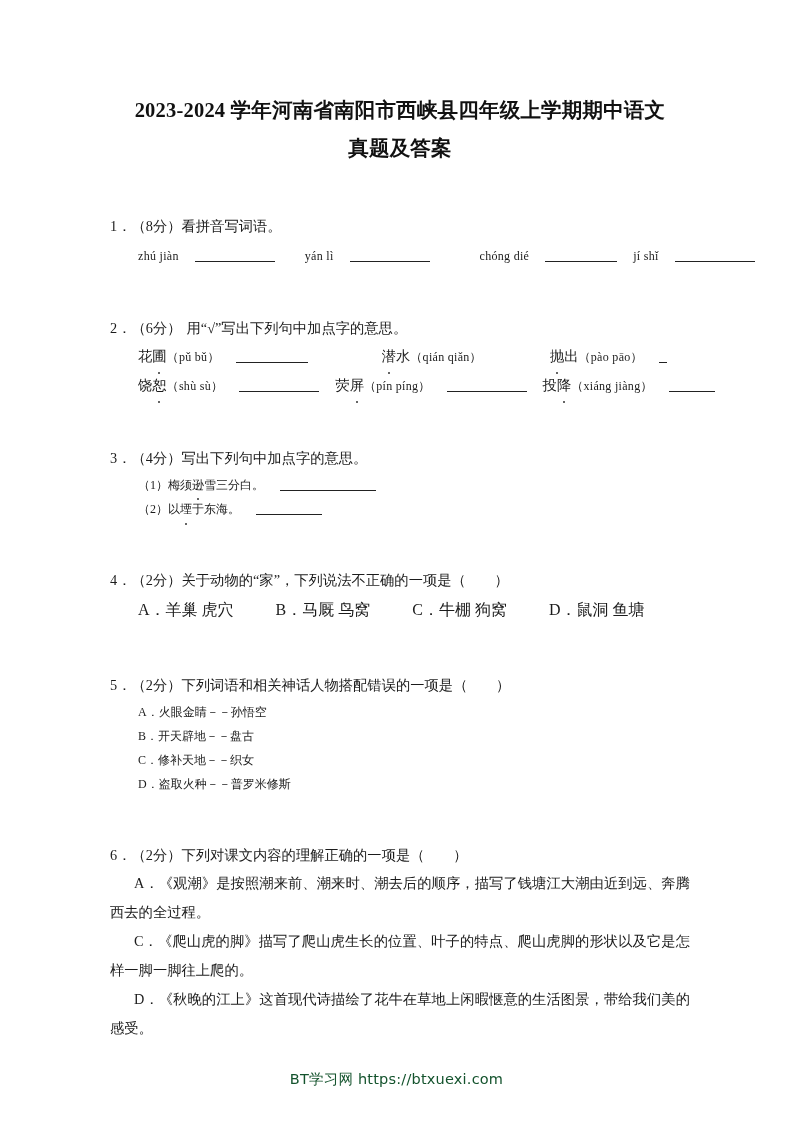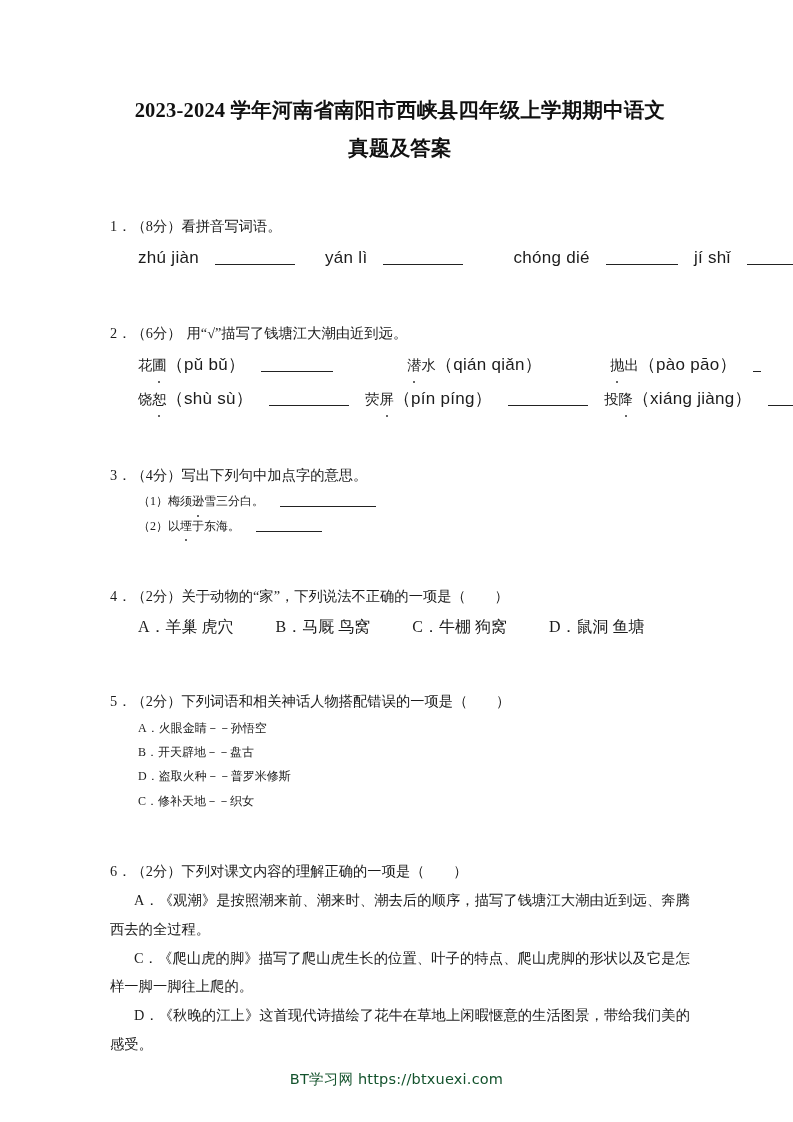--- a/index.html
+++ b/index.html
@@ -82,22 +82,22 @@
   }
 
   
   .pinyin-row {
     font-size: 14.3px;
     line-height: 2.02;
     margin-left: 28px;
     white-space: nowrap;
   }
   .py {
-    font-family: Liberation Sans, sans-serif;
-    font-size: 17px;
+    font-family: Liberation Serif, serif;
+    font-size: 12px;
     letter-spacing: 0.3px;
   }
   .blank {
     display: inline-block;
     border-bottom: 1.1px solid #222;
     height: 13px;
     vertical-align: -2px;
   }
   .bl-80 { width: 80px; }
   .bl-72 { width: 72px; }
@@ -150,21 +150,21 @@
       <div>2023-2024 学年河南省南阳市西峡县四年级上学期期中语文</div>
       <div>真题及答案</div>
     </div>
 
     <div class="q">
       <div class="q-stem"><span>1．</span><span>（8分）</span><span>看拼音写词语。</span></div>
       <div class="pinyin-row"><span class="py">zhú jiàn</span><span class="gap-sm"></span><span class="blank bl-80"></span><span class="gap-md"></span><span class="py">yán lì</span><span class="gap-sm"></span><span class="blank bl-80"></span><span class="gap-lg"></span><span class="py">chóng dié</span><span class="gap-sm"></span><span class="blank bl-72"></span><span class="gap-sm"></span><span class="py">jí shǐ</span><span class="gap-sm"></span><span class="blank bl-80"></span></div>
     </div>
 
     <div class="q">
-      <div class="q-stem"><span>2．</span><span>（6分）</span><span style="display:inline-block;width:5px"></span><span>用“√”描写了钱塘江大潮由近到远。</span></div>
+      <div class="q-stem"><span>2．</span><span>（6分）</span><span style="display:inline-block;width:5px"></span><span>用“√”写出下列句中加点字的意思。</span></div>
 
       <div class="pinyin-row"><span>花</span><span class="dot">圃</span><span class="py">（pǔ bǔ）</span><span class="gap-sm"></span><span class="blank bl-72"></span><span style="display:inline-block;width:74px"></span><span class="dot">潜</span><span>水</span><span class="py">（qián qiǎn）</span><span style="display:inline-block;width:68px"></span><span class="dot">抛</span><span>出</span><span class="py">（pào pāo）</span><span class="gap-sm"></span><span class="blank" style="width:8px"></span></div>
 
       <div class="pinyin-row"><span>饶</span><span class="dot">恕</span><span class="py">（shù sù）</span><span class="gap-sm"></span><span class="blank bl-80"></span><span class="gap-sm"></span><span>荧</span><span class="dot">屏</span><span class="py">（pín píng）</span><span class="gap-sm"></span><span class="blank bl-80"></span><span class="gap-sm"></span><span>投</span><span class="dot">降</span><span class="py">（xiáng jiàng）</span><span class="gap-sm"></span><span class="blank bl-46"></span></div>
     </div>
 
     <div class="q">
       <div class="q-stem"><span>3．</span><span>（4分）</span><span>写出下列句中加点字的意思。</span></div>
 
       <div class="sub"><span>（1）</span><span>梅须</span><span class="dot">逊</span><span>雪三分白。</span><span class="gap-sm"></span><span class="blank bl-96"></span></div>
@@ -174,22 +174,22 @@
 
     <div class="q">
       <div class="q-stem"><span>4．</span><span>（2分）</span><span>关于动物的“家”，下列说法不正确的一项是（　　）</span></div>
       <div class="opts-inline"><span class="opt"><span>A．</span><span>羊巢  虎穴</span></span><span style="display:inline-block;width:42px"></span><span class="opt"><span>B．</span><span>马厩  鸟窝</span></span><span style="display:inline-block;width:42px"></span><span class="opt"><span>C．</span><span>牛棚  狗窝</span></span><span style="display:inline-block;width:42px"></span><span class="opt"><span>D．</span><span>鼠洞  鱼塘</span></span></div>
     </div>
 
     <div class="q">
       <div class="q-stem"><span>5．</span><span>（2分）</span><span>下列词语和相关神话人物搭配错误的一项是（　　）</span></div>
       <div class="opt-line"><span>A．</span><span>火眼金睛－－孙悟空</span></div>
       <div class="opt-line"><span>B．</span><span>开天辟地－－盘古</span></div>
+      <div class="opt-line"><span>C．</span><span>修补天地－－织女</span></div>
       <div class="opt-line"><span>D．</span><span>盗取火种－－普罗米修斯</span></div>
-      <div class="opt-line"><span>C．</span><span>修补天地－－织女</span></div>
     </div>
 
     <div class="q">
       <div class="q-stem"><span>6．</span><span>（2分）</span><span>下列对课文内容的理解正确的一项是（　　）</span></div>
       <p class="opt-para"><span>A．</span><span>《观潮》是按照潮来前、潮来时、潮去后的顺序，描写了钱塘江大潮由近到远、奔腾西去的全过程。</span></p>
       <p class="opt-para"><span>C．</span><span>《爬山虎的脚》描写了爬山虎生长的位置、叶子的特点、爬山虎脚的形状以及它是怎样一脚一脚往上爬的。</span></p>
       <p class="opt-para"><span>D．</span><span>《秋晚的江上》这首现代诗描绘了花牛在草地上闲暇惬意的生活图景，带给我们美的感受。</span></p>
     </div>
 
 

